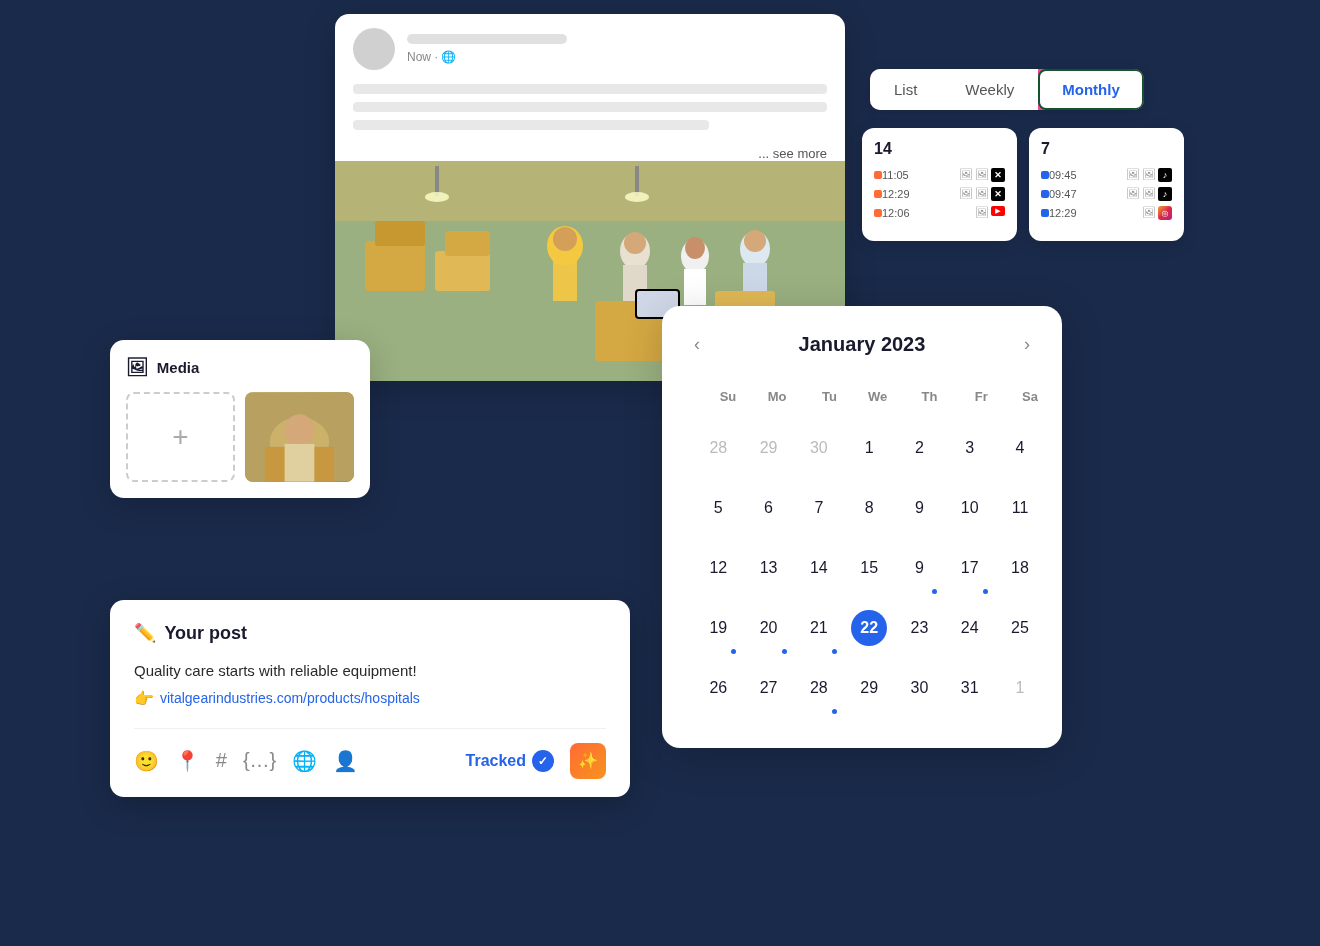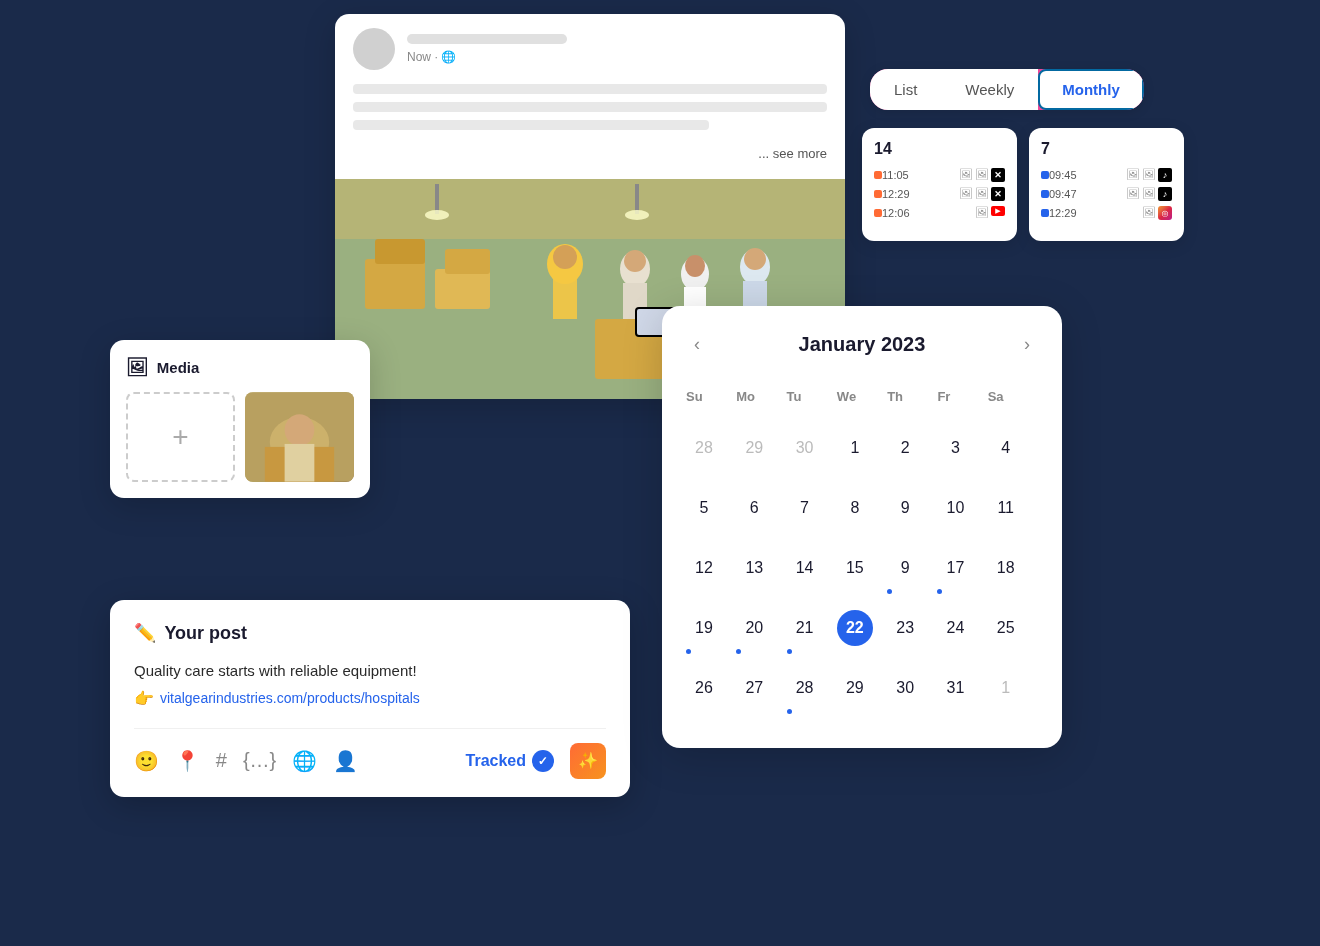--- a/index.html
+++ b/index.html
@@ -58,21 +58,21 @@
     }
     .post-text-line {
       height: 10px;
       background: #e8e8e8;
       border-radius: 4px;
       margin-bottom: 8px;
     }
     .post-text-line.full { width: 100%; }
     .post-text-line.medium { width: 75%; }
     .see-more {
-      padding: 0 18px 18px;
+      padding: 0 18px 0;
       font-size: 13px;
       color: #555;
       text-align: right;
     }
     .post-image {
       width: 100%;
       height: 220px;
       background: linear-gradient(135deg, #b8c8a0 0%, #8aaa6a 30%, #c8b870 60%, #a08050 100%);
       position: relative;
       overflow: hidden;
@@ -243,37 +243,37 @@
       cursor: pointer;
     }
 
     
     .view-toggle {
       position: absolute;
       top: 69px;
       left: 870px;
       display: flex;
       background: #ec4899;
-      border-radius: 18px;
+      border-radius: 10px;
       box-shadow: 0 2px 12px rgba(0,0,0,0.12);
       overflow: hidden;
       z-index: 5;
     }
     .view-btn {
       padding: 10px 22px;
       font-size: 15px;
       font-weight: 500;
       color: #555;
       cursor: pointer;
       border: 2px solid transparent;
       background: #fff;
     }
     .view-btn.active {
       color: #2563eb;
-      border: 2px solid #0369a1;
+      border: 2px solid #14532d;
       border-radius: 8px;
       font-weight: 700;
     }
 
     
     .schedule-cards {
       position: absolute;
       top: 128px;
       left: 862px;
       display: flex;
@@ -400,21 +400,21 @@
       width: 100%;
     }
     .cal-row {
       display: grid;
       grid-template-columns: repeat(7, 1fr);
       margin-bottom: 4px;
     }
     .cal-cell {
       display: flex;
       flex-direction: column;
-      align-items: flex-start;
+      align-items: flex-end;
       padding: 6px 0;
       position: relative;
     }
     .cal-day-header {
       font-size: 13px;
       font-weight: 600;
       color: #888;
       padding: 4px 0 10px;
     }
     .cal-day-num {

